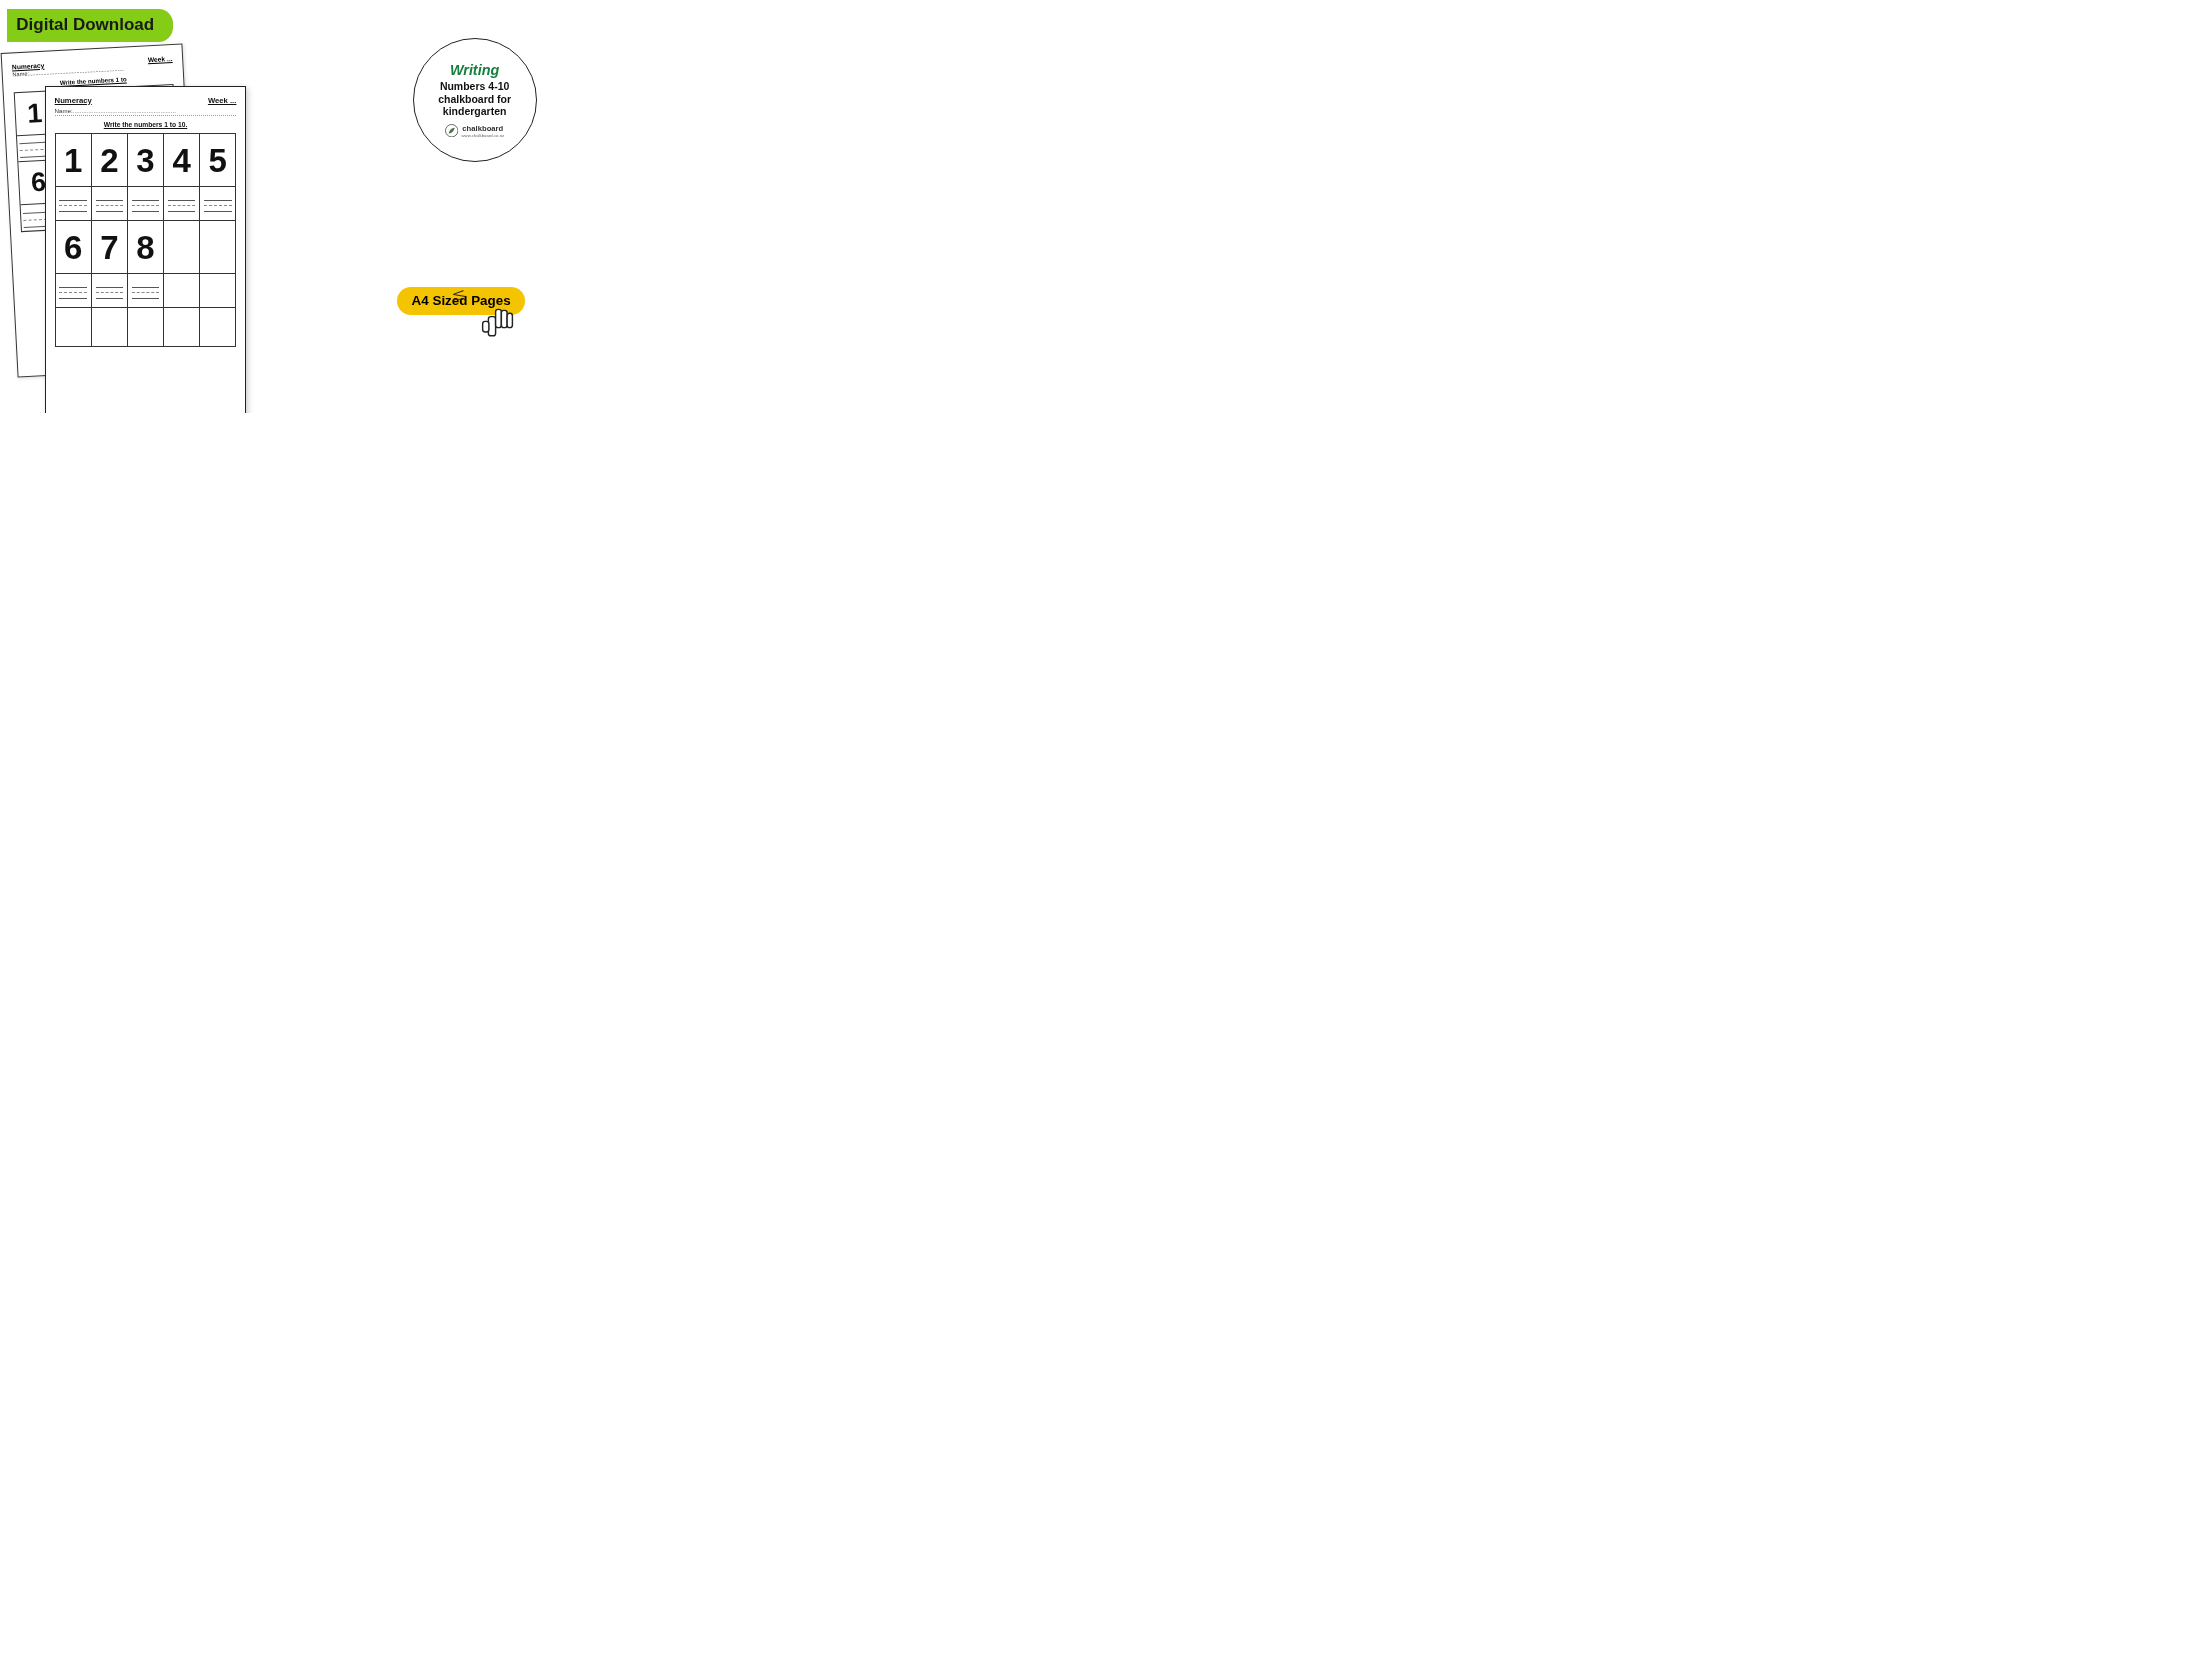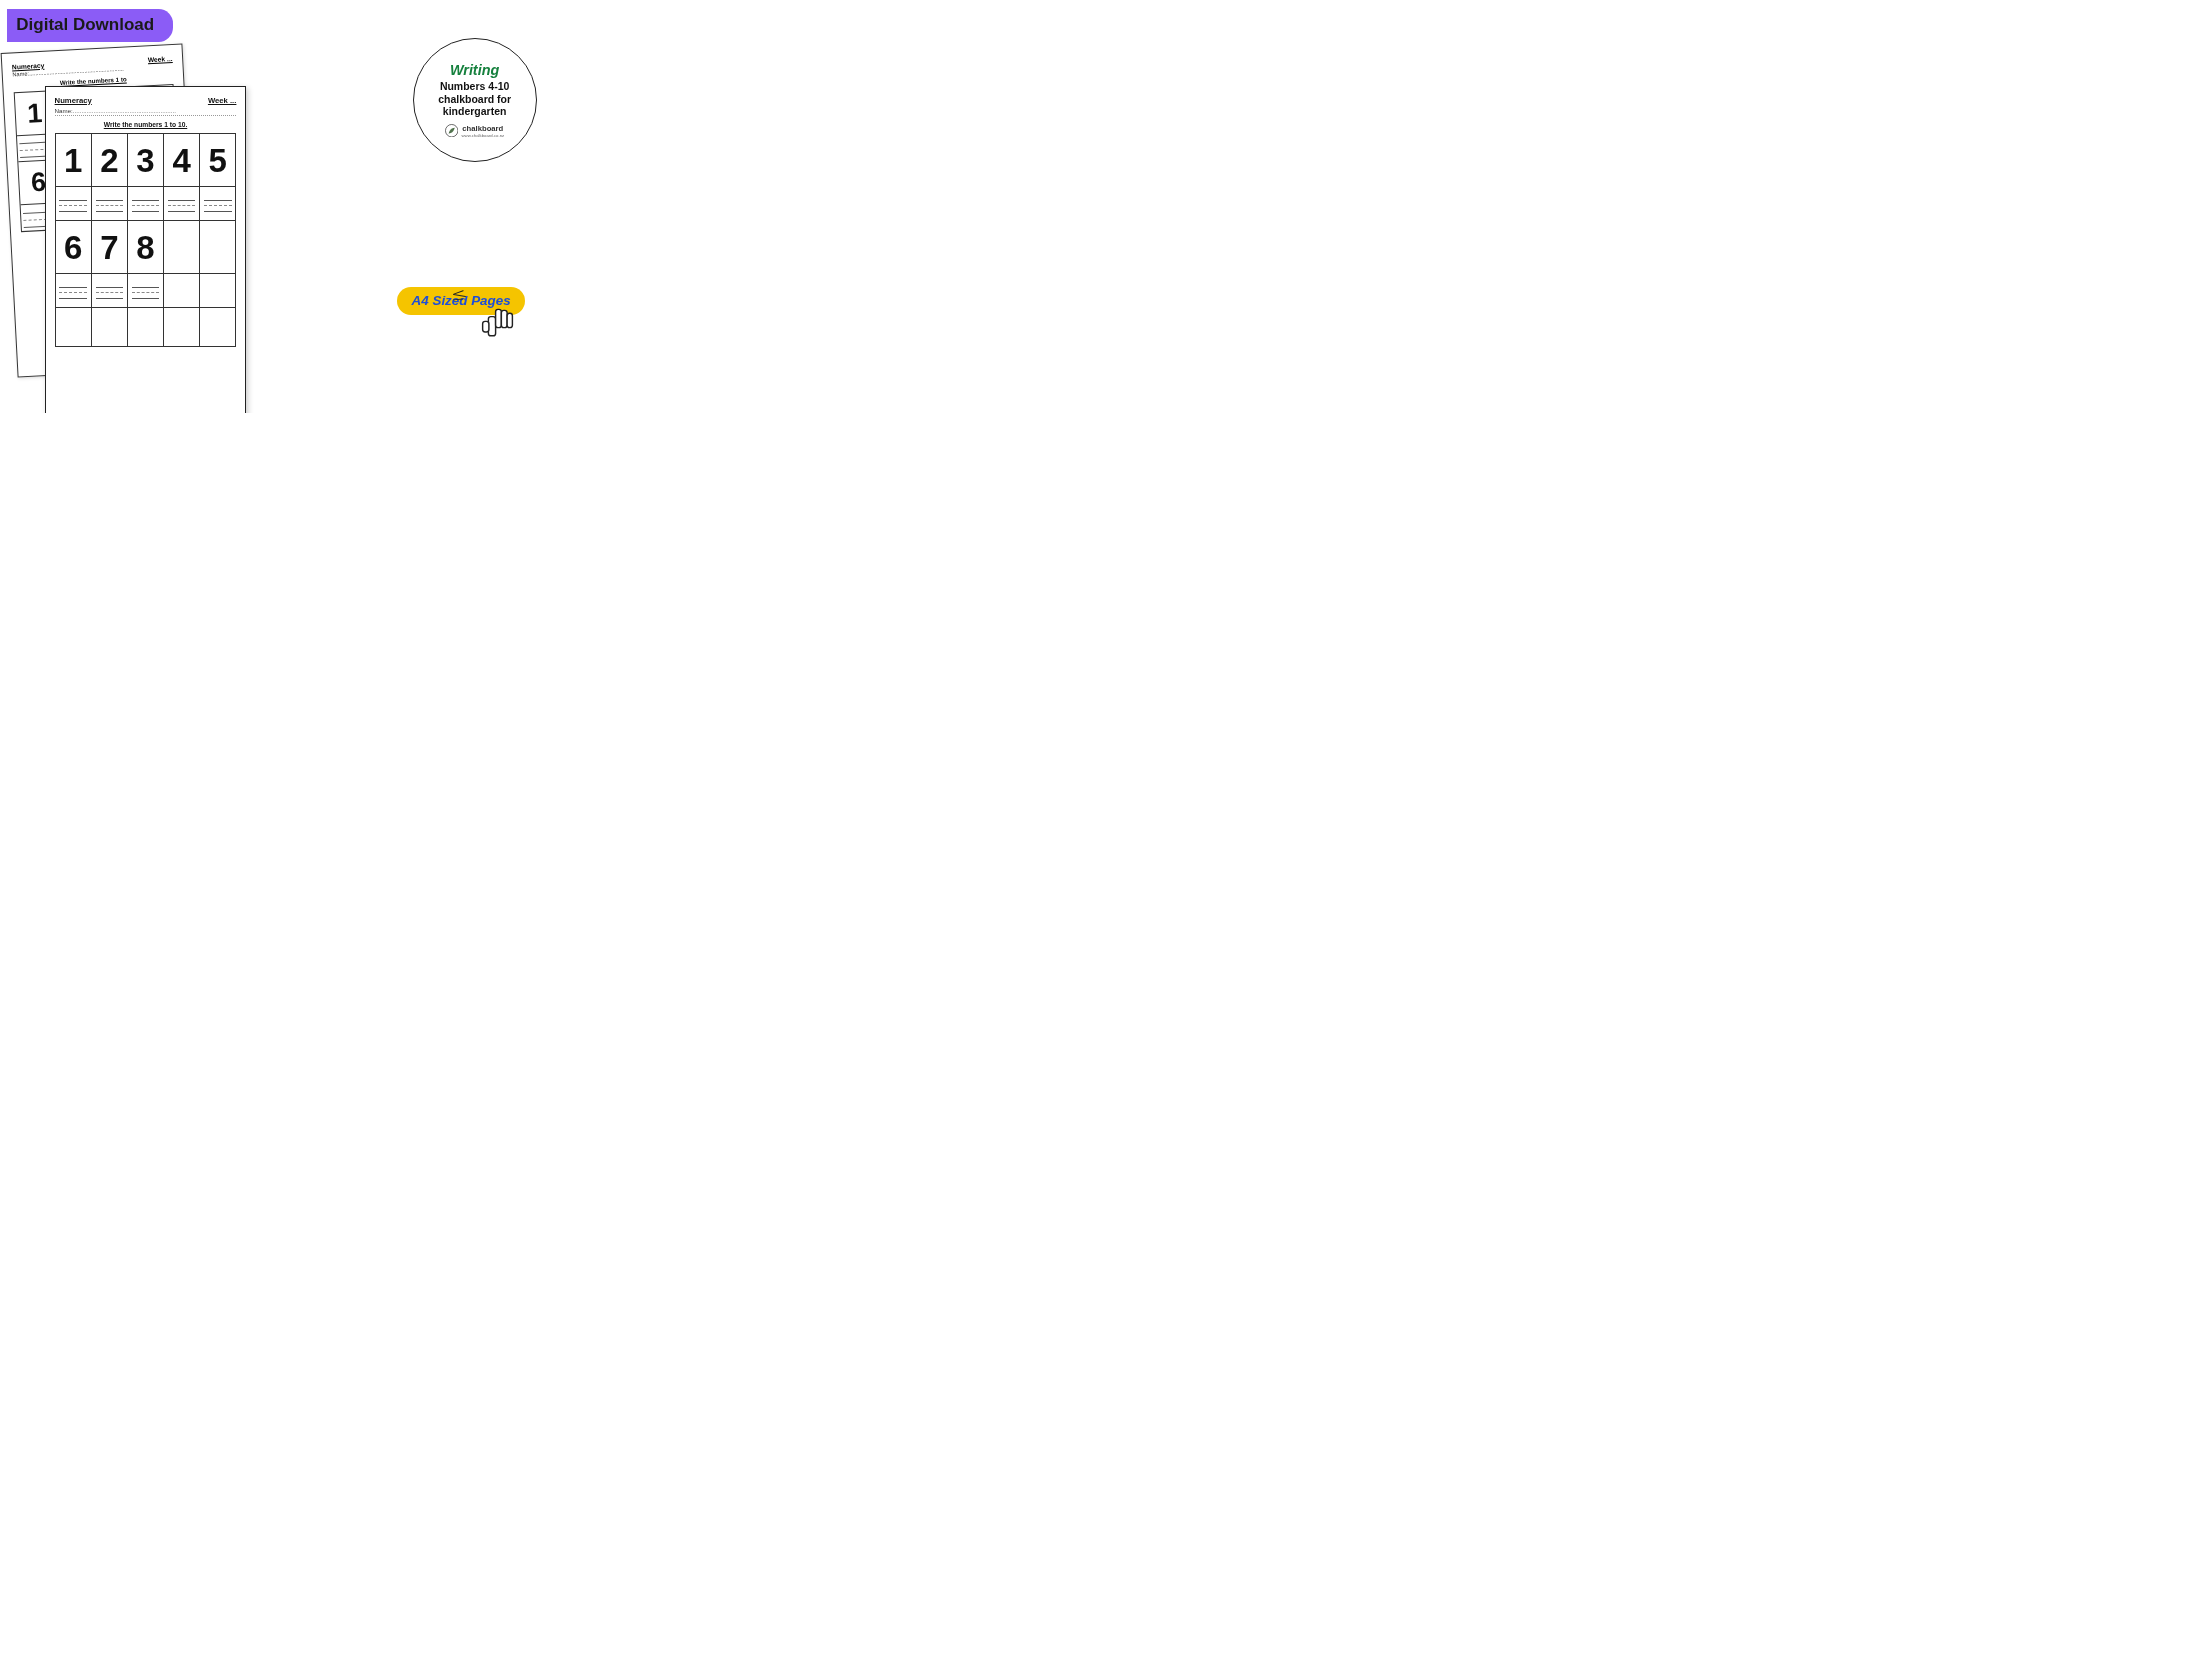--- a/index.html
+++ b/index.html
@@ -11,21 +11,21 @@
       font-family: Arial, sans-serif;
       position: relative;
       overflow: hidden;
     }
 
     
     .digital-download-badge {
       position: absolute;
       top: 8.6px;
       left: 6.7px;
-      background: #8b5cf6;
+      background: #84cc16;
       border-radius: 0 14.4px 14.4px 0;
       padding: 6.7px 19px 6.7px 9.6px;
       z-index: 10;
     }
 
     .digital-download-badge span {
       font-size: 17px;
       font-weight: 700;
       color: #1a1a1a;
       font-family: Arial, sans-serif;
@@ -307,22 +307,21 @@
       right: 26px;
       background: #f5c400;
       border-radius: 14.4px;
       padding: 6.7px 14.4px;
       z-index: 10;
     }
 
     .a4-badge span {
       font-size: 13.4px;
       font-weight: 900;
-      color: #1d4ed8;
-      font-style: italic;
+      color: #000000;
     }
 
     
     .hand-cursor {
       position: absolute;
       bottom: 62px;
       right: 29px;
       z-index: 15;
       font-size: 34px;
     }

